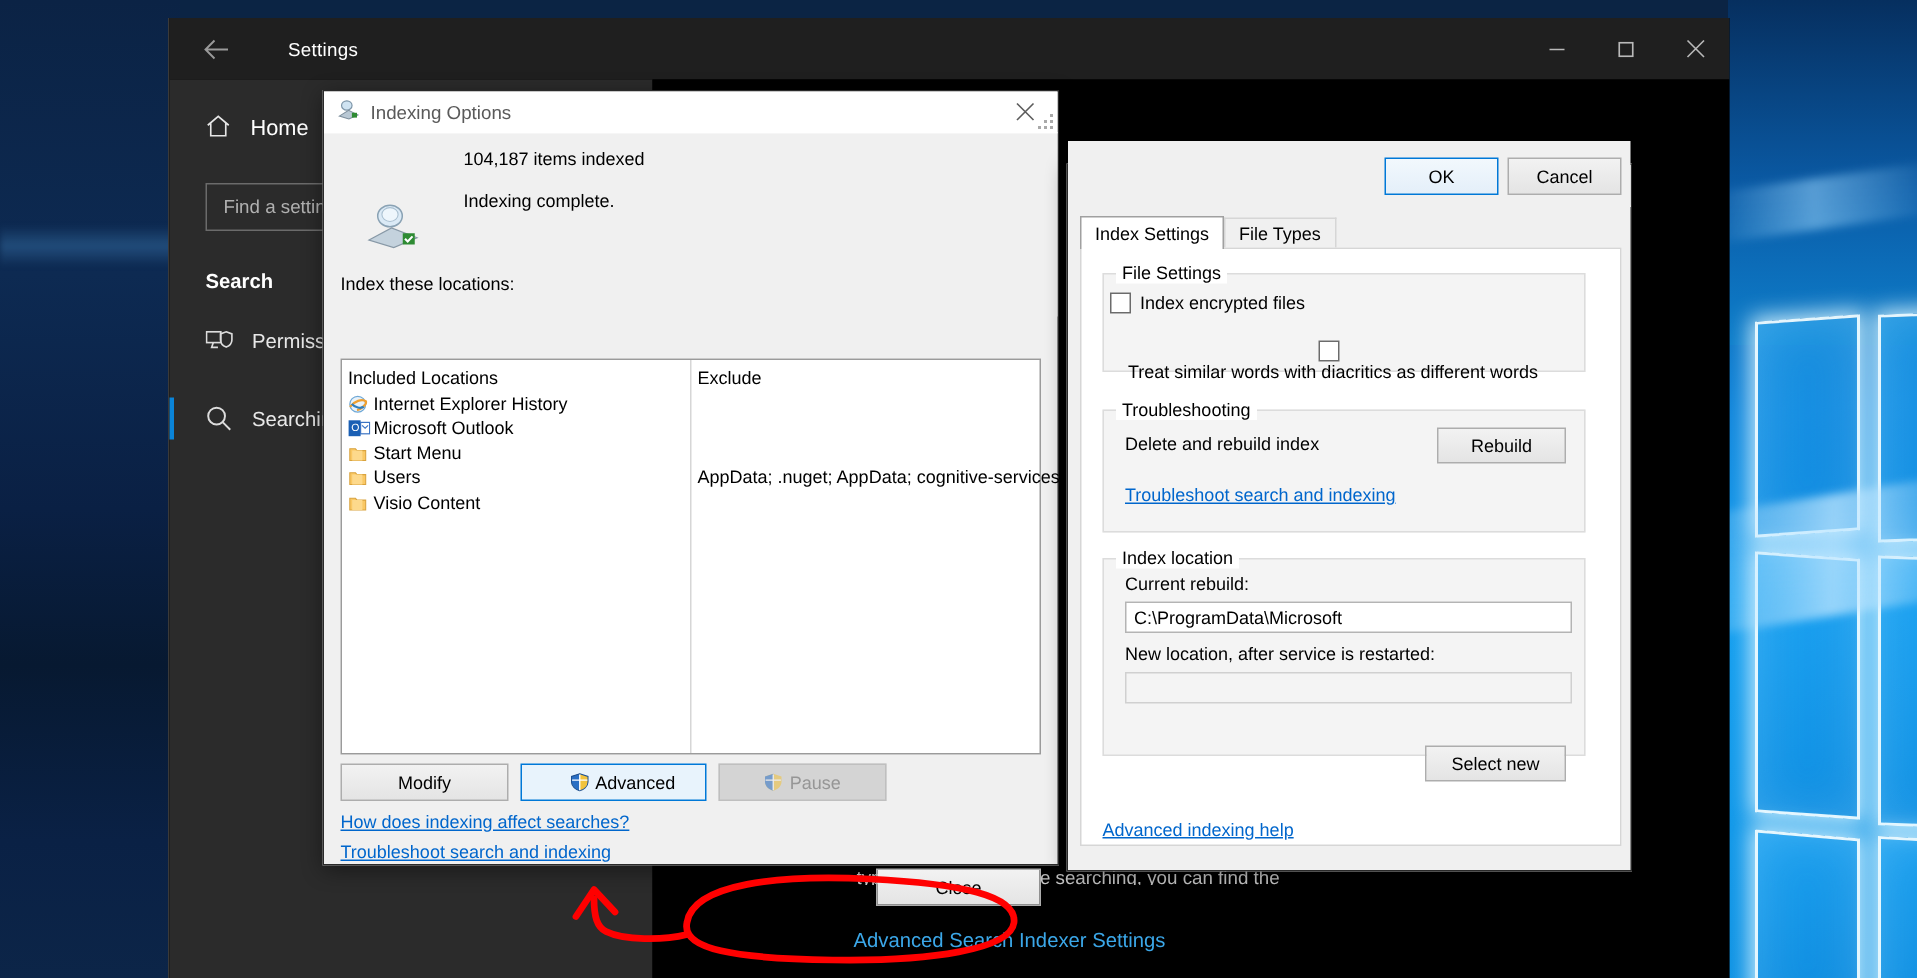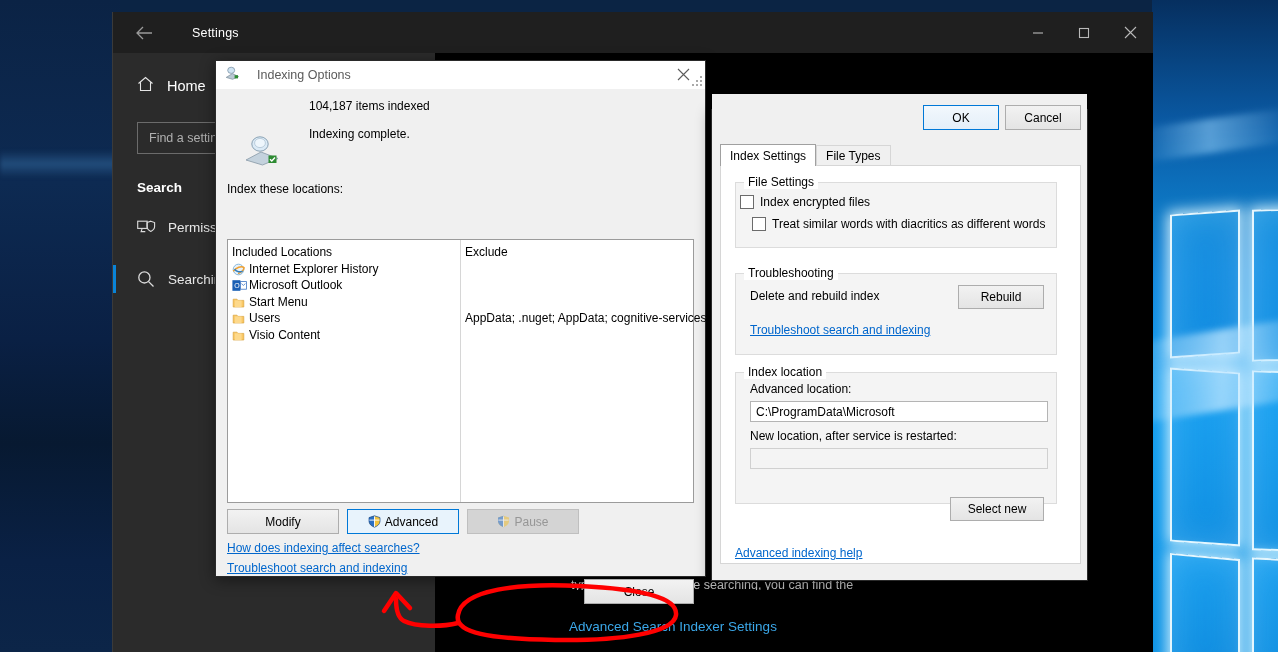--- a/index.html
+++ b/index.html
@@ -140,21 +140,20 @@
     background: #f0f0f0;
     border: 1px solid #2a2a2a;
     box-shadow: 0 3px 14px rgba(0,0,0,.45);
     font-size: 12px;
     color: #000;
   }
   .dlg-title {
     height: 27px; background: #ffffff;
     display: flex; align-items: center; padding-left: 9px;
     border-bottom: 1px solid #ffffff;
-    gap: 10px;
   }
   .dlg-title .t { font-size: 12.5px; color: #5a5a5a; margin-left: 7px; }
   .dlg-title.active .t { color: #000; }
   .dlg-close {
     position:absolute; right: 0; top: 0; width: 44px; height: 27px;
     display:flex; align-items:center; justify-content:center;
     color: #5c5c5c; font-size: 13px;
   }
   .dlg-body { position: relative; }
 
@@ -180,21 +179,21 @@
   }
   .io-row .ic { width: 17px; display:flex; align-items:center; }
   .io-exclude-val { position:absolute; left: 4px; top: 71px; font-size: 12px; white-space: nowrap; }
   .io-btnrow { position:absolute; left: 11px; top: 420px; display:flex; gap: 8px; }
   .btn {
     background: linear-gradient(180deg,#f2f2f2,#e4e4e4);
     border: 1px solid #adadad; height: 23px;
     display:flex; align-items:center; justify-content:center;
     font-size: 12px; color: #000;
   }
-  .btn.focus { background:#e8f3fc; border:1px solid #0078d7; }
+  .btn.focus { background:#e8f3fc; border:1px solid #0078d7;padding-left:12px; }
   .btn.disabled { color:#969696; background:#d4d4d4; border:1px solid #bfbfbf; }
   .btn.default { border:1px solid #0078d7; background: linear-gradient(180deg,#f2f8fd,#e4eff9); }
   .btn-w1 { width: 110px; }
   .lnk { color: #0066cc; text-decoration: underline; font-size: 12px; }
   .io-lnk1 { position:absolute; left: 11px; top: 452px; }
   .io-lnk2 { position:absolute; left: 11px; top: 472px; }
   .io-close { position:absolute; left: 368px; top: 490px; width: 108px; height: 23px; }
   .io-grip {
     position:absolute; right: 2px; bottom: 2px; width: 12px; height: 12px;
     background:
@@ -483,38 +482,38 @@
       </div>
 
       <div class="ao-panel">
 
         <div class="grp" style="left:14px; top:16px; width:320px; height:64px;">
           <div class="grp-title">File Settings</div>
           <div class="chkrow" style="position:absolute; left:4px; top:12px;">
             <span class="chk"></span>
             <span>Index encrypted files</span>
           </div>
-          <div class="chkrow" style="position:absolute; left:16px; top:34px;">
+          <div class="chkrow" style="position:absolute; left:16px; top:44px;flex-direction:column;">
             <span class="chk"></span>
             <span>Treat similar words with diacritics as different words</span>
           </div>
         </div>
 
         <div class="grp" style="left:14px; top:107px; width:320px; height:80px;">
           <div class="grp-title">Troubleshooting</div>
           <div style="position:absolute; left:14px; top:15px; font-size:12px;">Delete and rebuild index</div>
           <div class="btn" style="position:absolute; left:222px; top:11px; width:84px; height:22px;">
             <span>Rebuild</span>
           </div>
           <a class="lnk" style="position:absolute; left:14px; top:49px;">Troubleshoot search and indexing</a>
         </div>
 
         <div class="grp" style="left:14px; top:206px; width:320px; height:130px;">
           <div class="grp-title">Index location</div>
-          <div style="position:absolute; left:14px; top:9px; font-size:12px;">Advanced location:</div>
+          <div style="position:absolute; left:14px; top:9px; font-size:12px;">Current rebuild:</div>
           <div class="fld" style="position:absolute; left:14px; top:28px; width:291px;">
             <span>C:\ProgramData\Microsoft</span>
           </div>
           <div style="position:absolute; left:14px; top:56px; font-size:12px;">New location, after service is restarted:</div>
           <div class="fld readonly" style="position:absolute; left:14px; top:75px; width:291px;">
             <span></span>
           </div>
           <div class="btn" style="position:absolute; left:214px; top:100px; width:92px; height:22px;margin-top:24px;">
             <span>Select new</span>
           </div>

